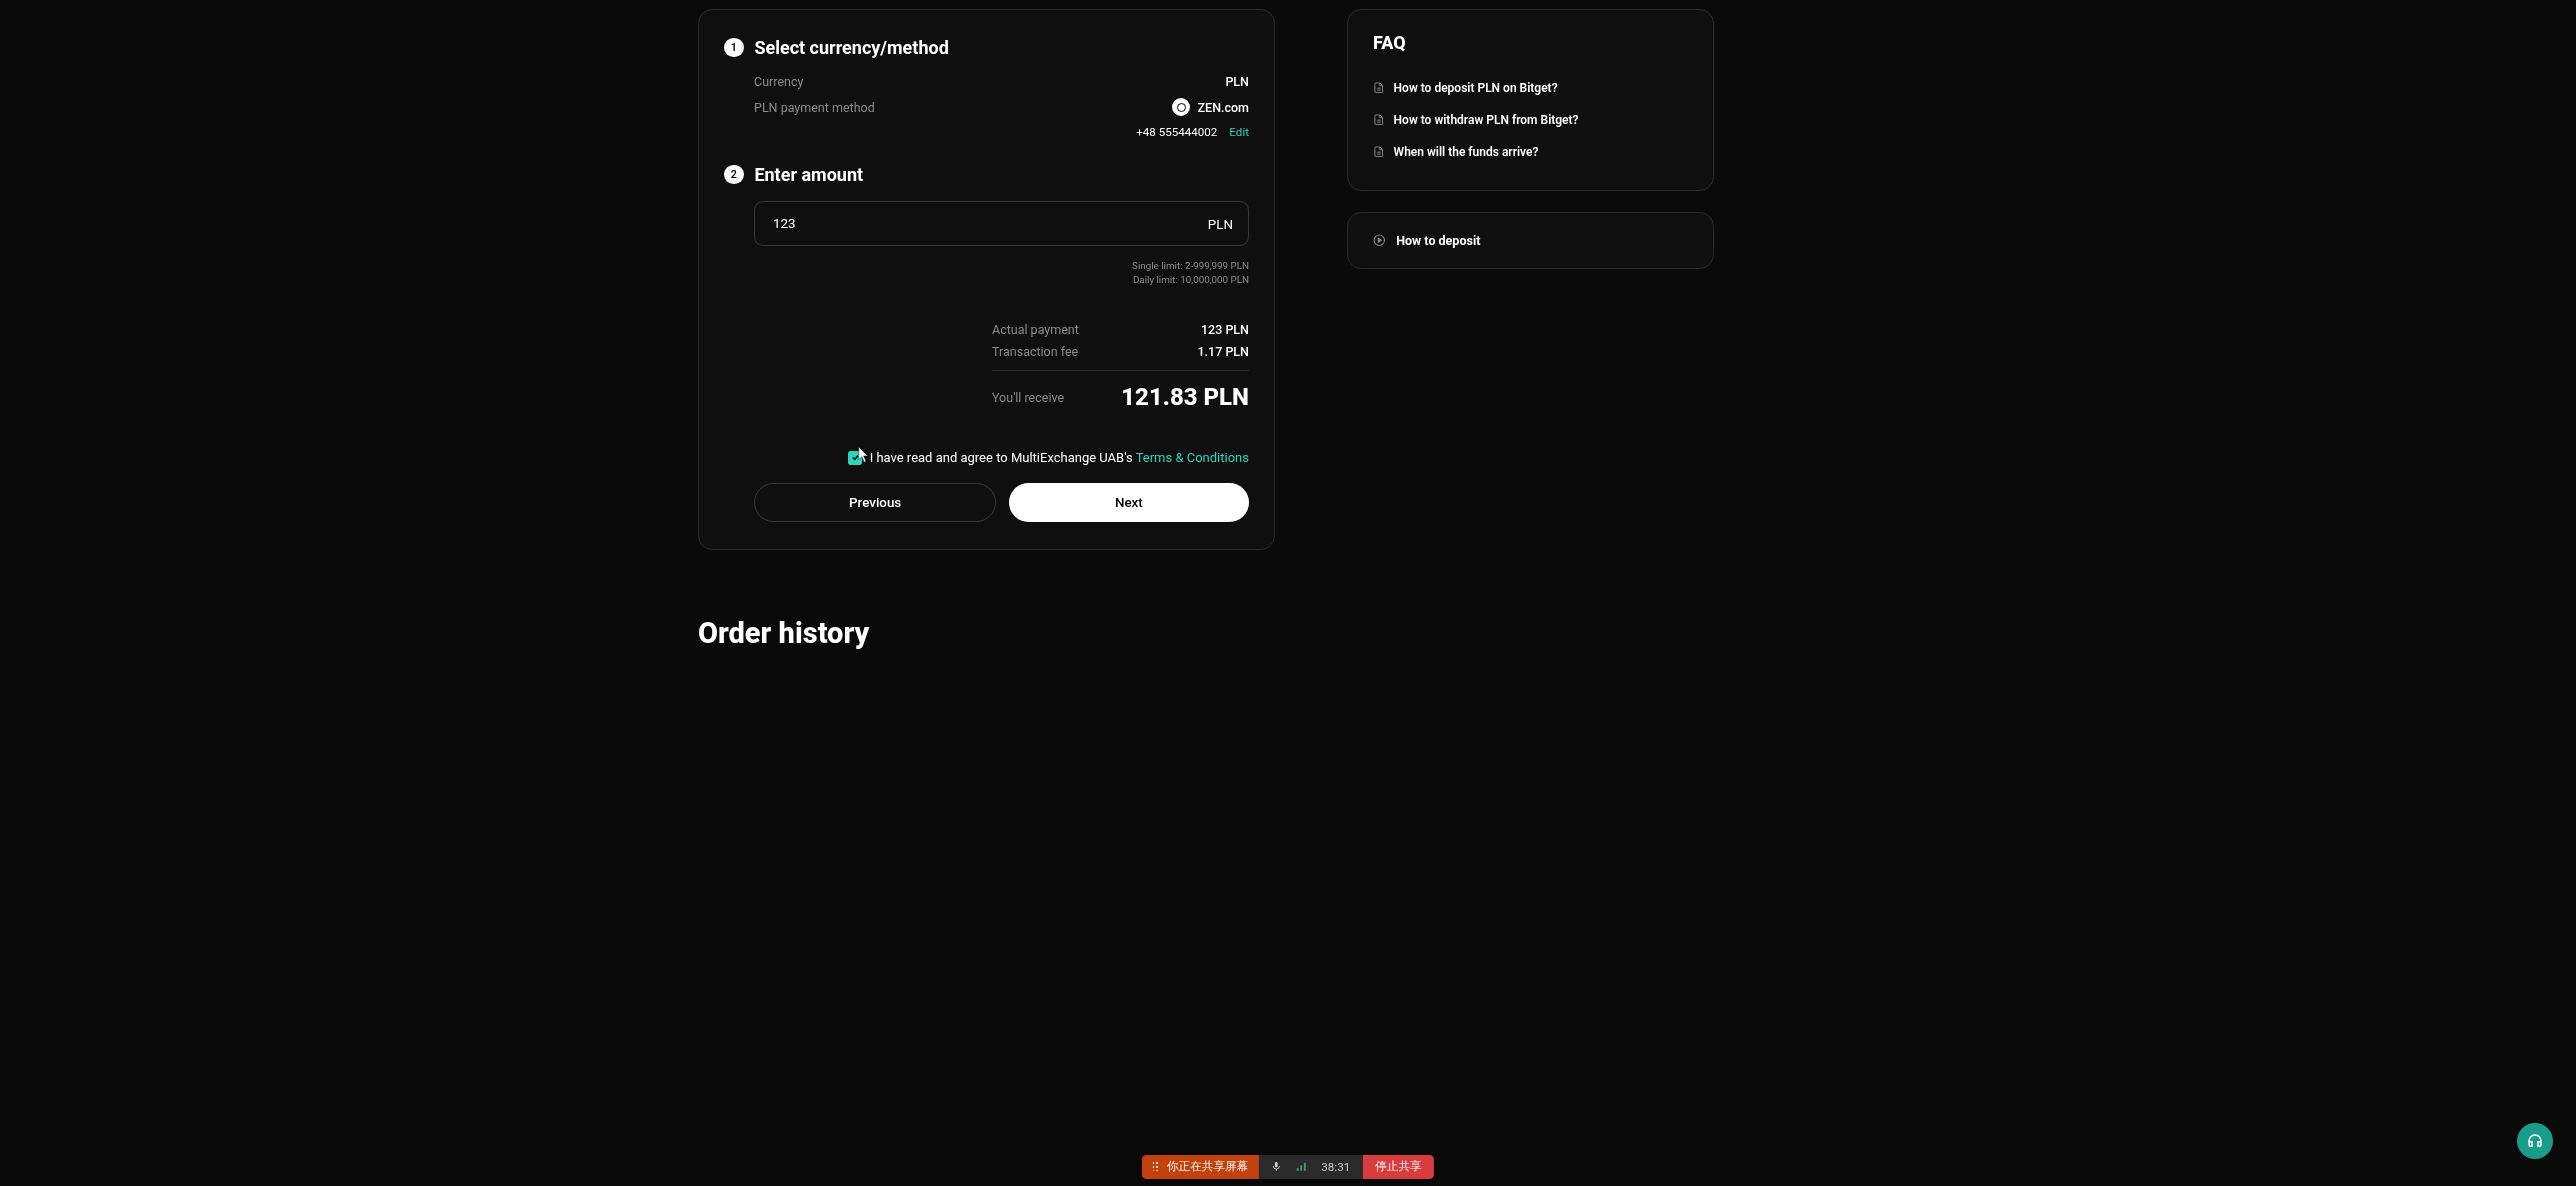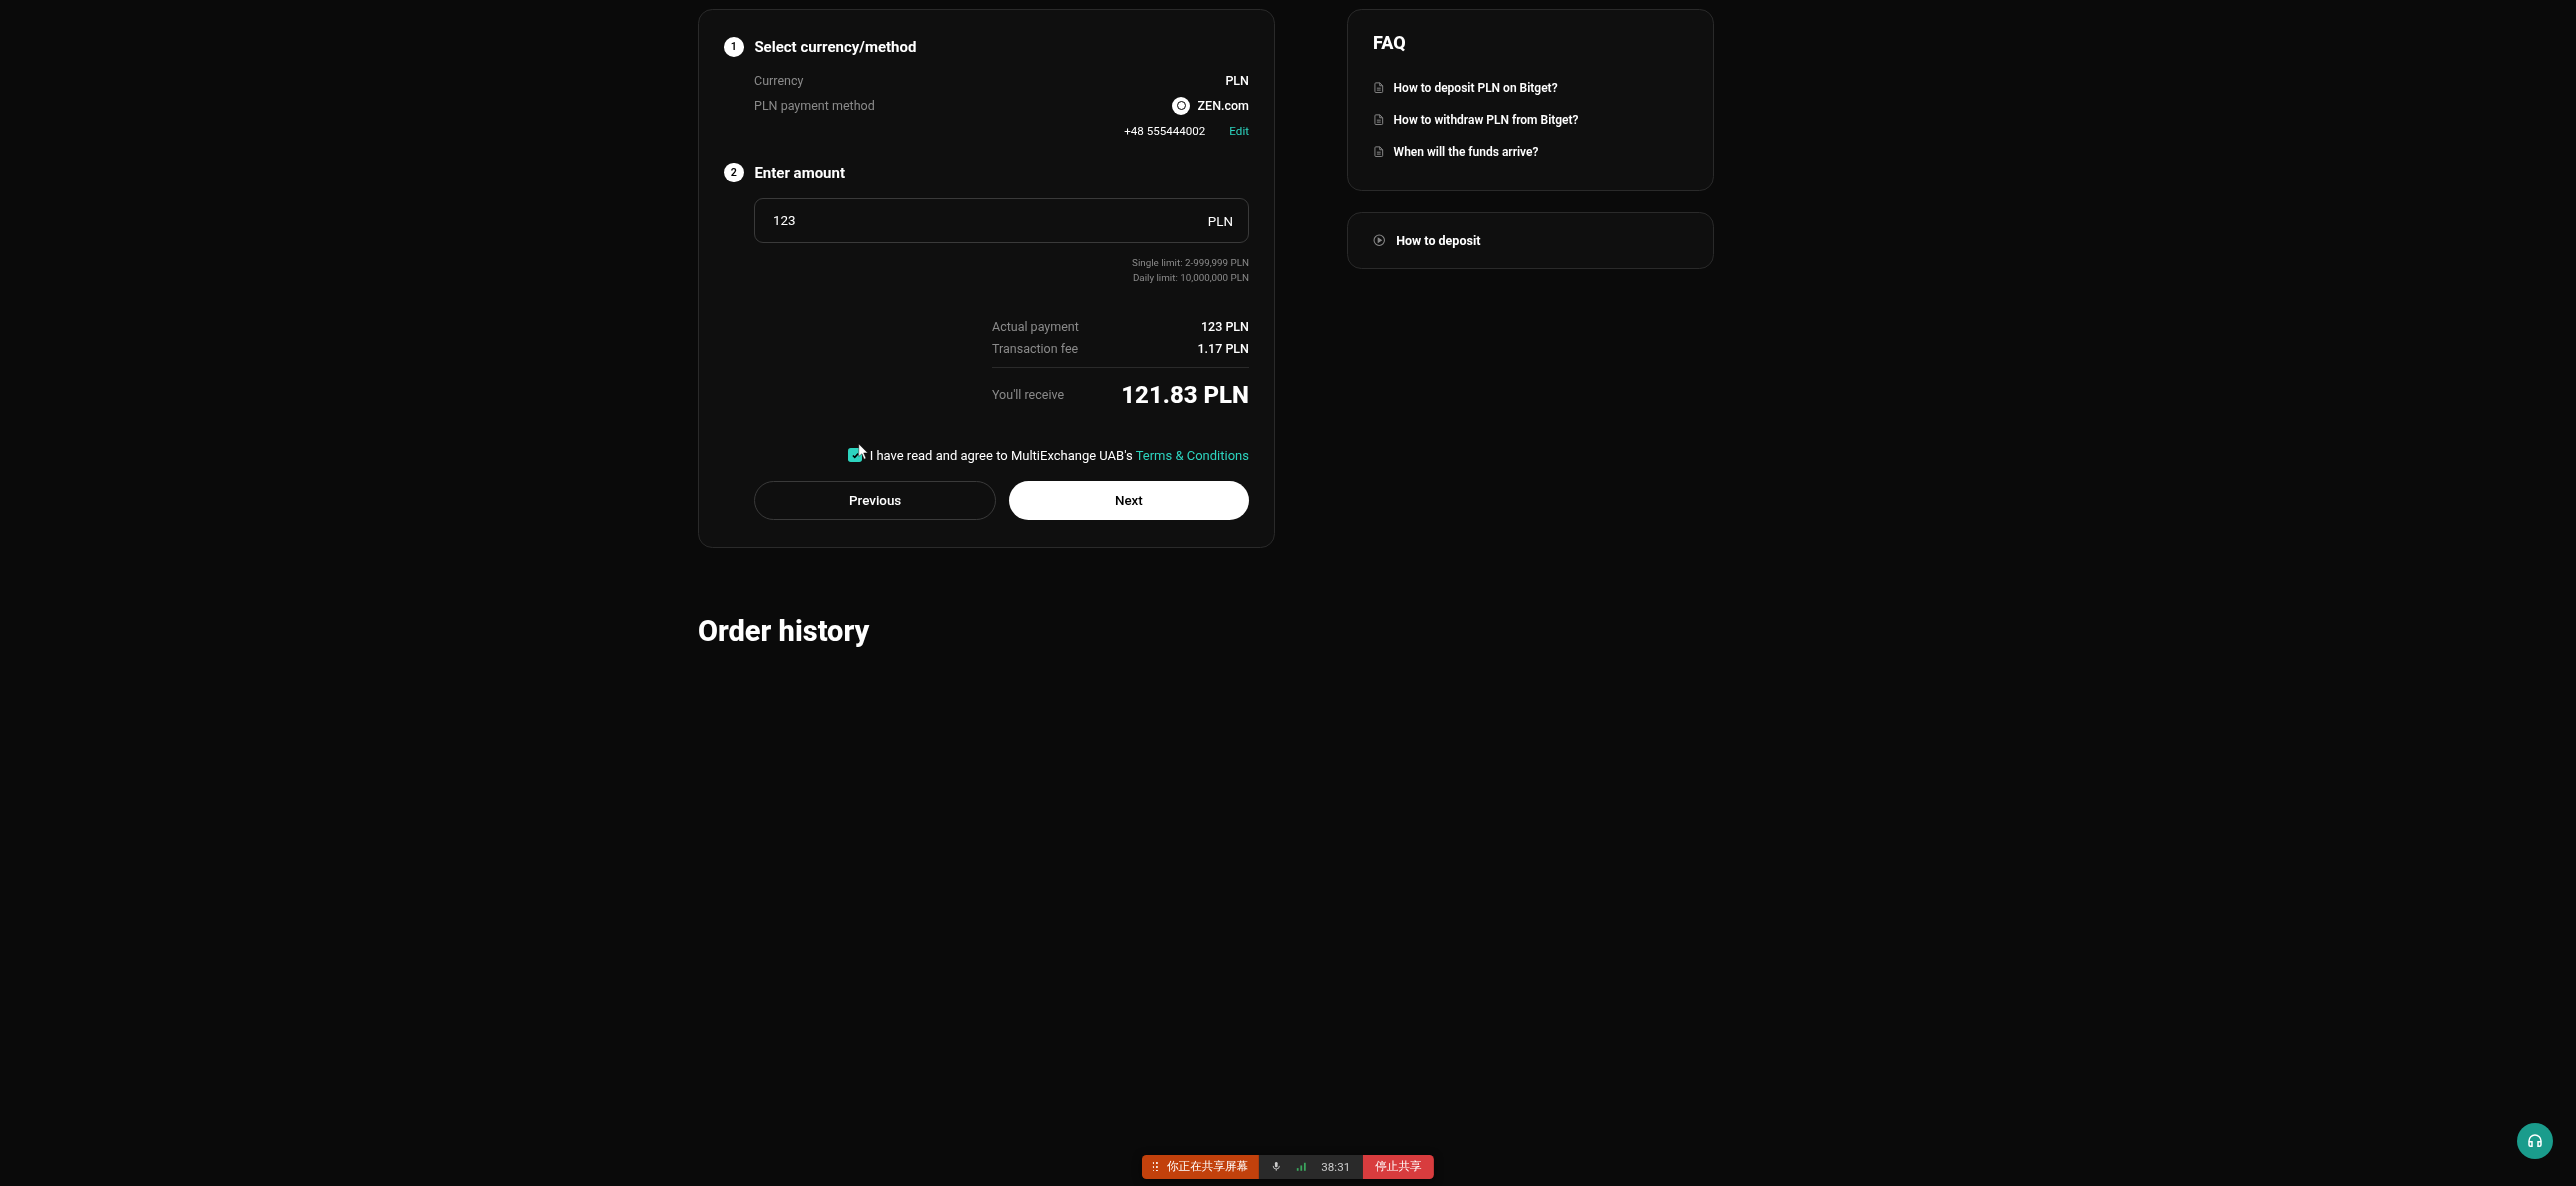--- a/index.html
+++ b/index.html
@@ -44,21 +44,21 @@
     border-radius: 50%;
     background: #ffffff;
     color: #000000;
     display: flex;
     align-items: center;
     justify-content: center;
     font-size: 10.7px;
     font-weight: 600;
   }
   .step-title {
-    font-size: 15px;
+    font-size: 18px;
     font-weight: 700;
     color: #ffffff;
   }
   .info-block {
     padding-left: 30px;
     margin-bottom: 25px;
   }
   .info-row {
     display: flex;
     justify-content: space-between;
@@ -88,21 +88,21 @@
   .zen-icon-inner {
     width: 9px;
     height: 9px;
     border: 1.8px solid #000;
     border-radius: 50%;
     position: relative;
   }
   .phone-row {
     display: flex;
     justify-content: flex-end;
-    gap: 24px;
+    gap: 12px;
     font-size: 11.6px;
   }
   .edit-link {
     color: #2dd4bf;
     cursor: pointer;
   }
   .amount-input-wrapper {
     position: relative;
     margin-left: 30px;
     margin-bottom: 12.5px;

